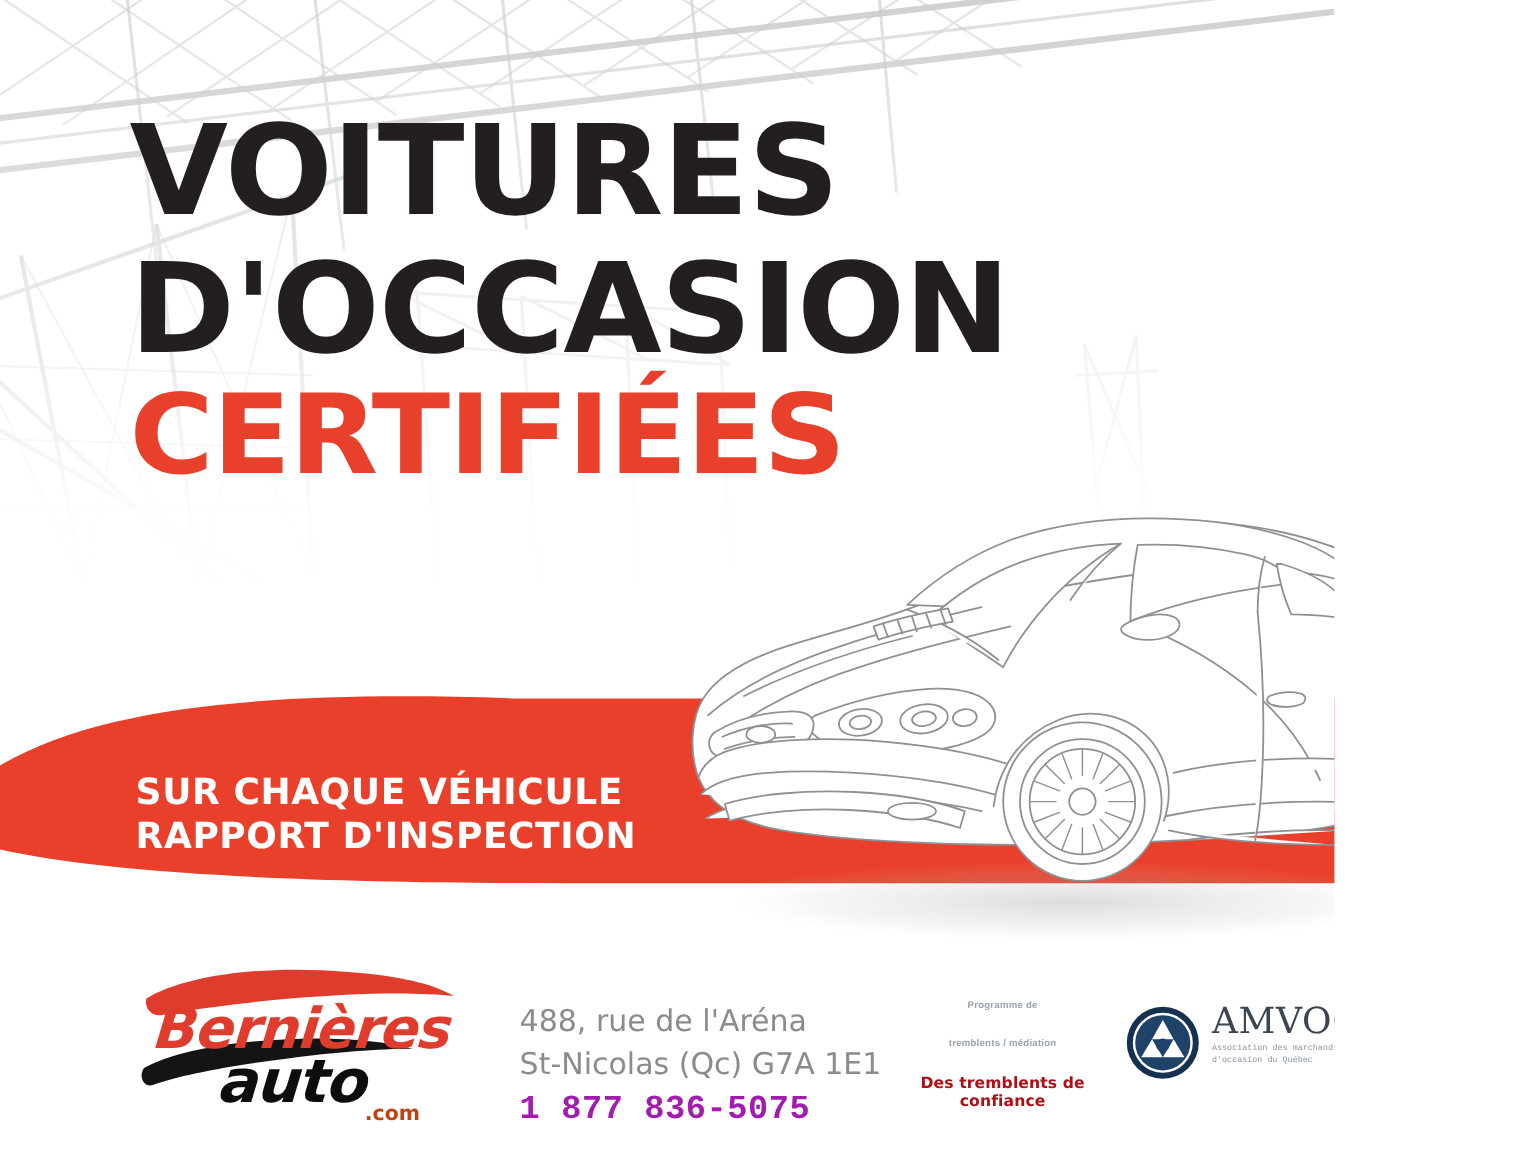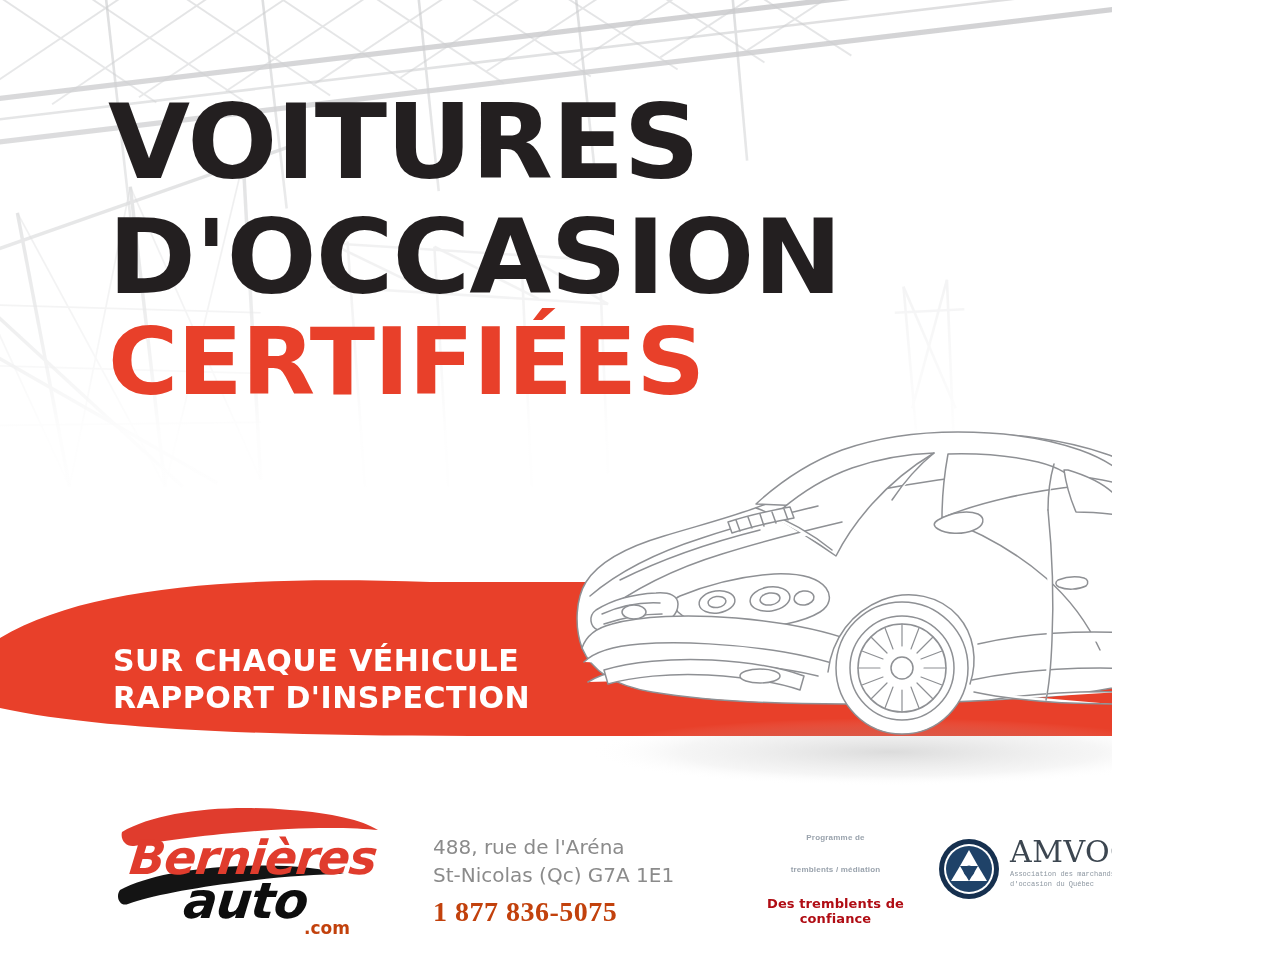--- a/index.html
+++ b/index.html
@@ -165,31 +165,31 @@
 
   
   #address {
     position: absolute;
     left: 433px;
     top: 43px;
     width: 290px;
   }
   .addr-line {
     font-family: "DejaVu Sans", sans-serif;
-    font-size: 20px;
+    font-size: 25px;
     color: #8b8b8b;
     line-height: 1.42;
     white-space: nowrap;
   }
   #phone {
     margin-top: 6px;
-    font-family: Liberation Serif, serif;
+    font-family: Liberation Mono, monospace;
     font-weight: bold;
     font-size: 28px;
-    color: #c2410c;
+    color: #a21caf;
     letter-spacing: 0.5px;
     white-space: nowrap;
   }
 
   
   #caa-block {
     position: absolute;
     left: 748px;
     top: 22px;
     width: 175px;

